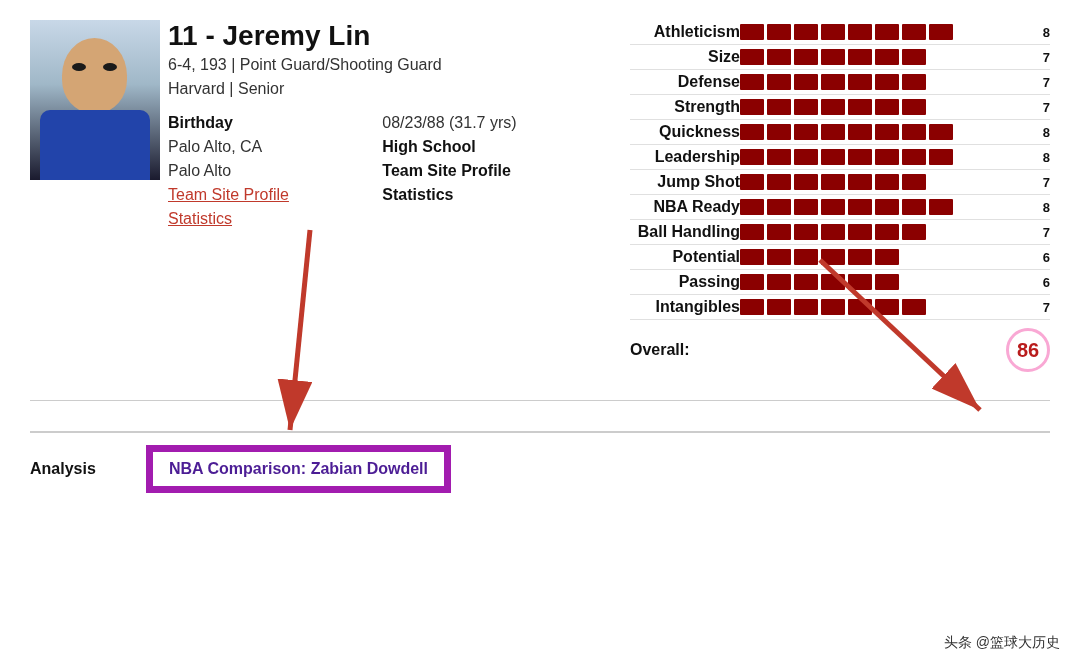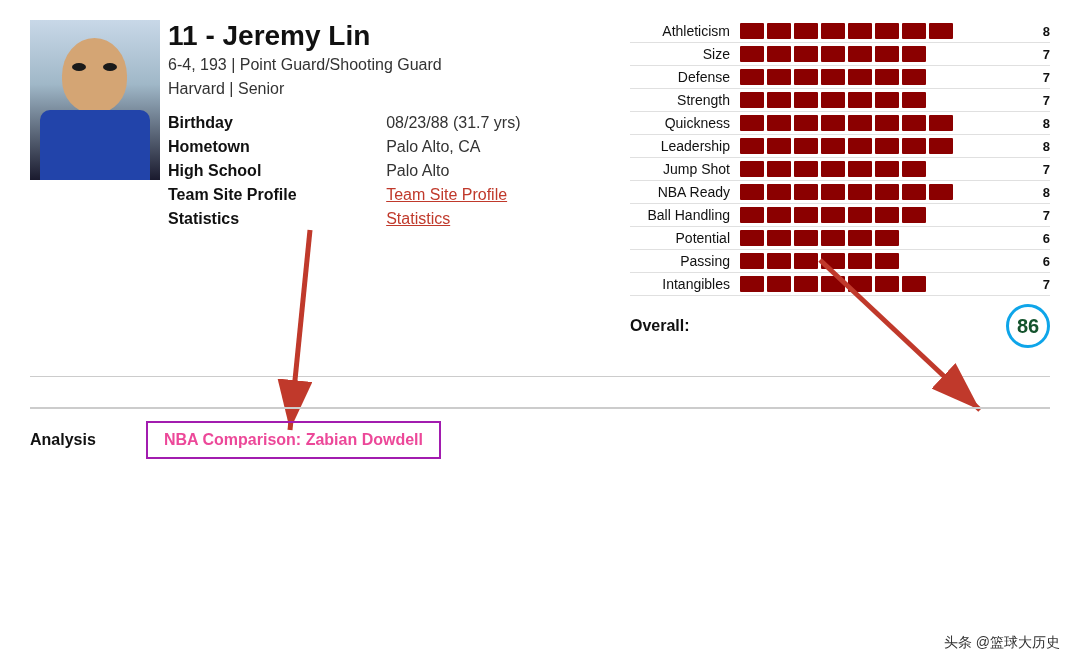--- a/index.html
+++ b/index.html
@@ -145,24 +145,23 @@
     .stat-row {
       display: flex;
       align-items: center;
       padding: 3px 0;
       border-bottom: 1px solid #e0e0e0;
     }
 
     .stat-label {
       width: 110px;
       text-align: right;
-      font-size: 14px;
-      font-weight: normal;
+      font-size: 16px;
+      font-weight: bold;
       color: #111;
-      padding-right: 10px;
       flex-shrink: 0;
     }
 
     .stat-bar-container {
       flex: 1;
       display: flex;
       gap: 3px;
     }
 
     .stat-block {
@@ -199,27 +198,27 @@
       font-size: 16px;
       font-weight: bold;
       color: #111;
       margin-right: 8px;
     }
 
     .overall-circle {
       width: 44px;
       height: 44px;
       border-radius: 50%;
-      border: 3px solid #0ea5e9;
+      border: 3px solid #f9a8d4;
       display: flex;
       align-items: center;
       justify-content: center;
       font-size: 20px;
       font-weight: bold;
-      color: #14532d;
+      color: #b91c1c;
     }
 
     .bottom-section {
       margin-top: 30px;
       position: relative;
     }
 
     .analysis-row {
       display: flex;
       align-items: center;
@@ -230,25 +229,25 @@
 
     .analysis-label {
       font-size: 16px;
       font-weight: bold;
       color: #111;
       width: 80px;
       flex-shrink: 0;
     }
 
     .analysis-box {
-      border: 2px solid #a21caf;
+      border: 7px solid #a21caf;
       padding: 8px 16px;
       font-size: 16px;
       font-weight: bold;
-      color: #ec4899;
+      color: #4c1d95;
     }
 
     .watermark {
       position: absolute;
       bottom: 16px;
       right: 20px;
       font-size: 14px;
       color: #333;
     }
 
@@ -287,21 +286,20 @@
         </div>
         <div class="player-school">
           <span>Harvard</span>
           <span> | </span>
           <span>Senior</span>
         </div>
         <div class="info-table">
           <span class="info-label">Birthday</span>
           <span class="info-value">08/23/88 (31.7 yrs)</span>
 
-          <span class="info-label">Hometown</span>
           <span class="info-value">Palo Alto, CA</span>
 
           <span class="info-label">High School</span>
           <span class="info-value">Palo Alto</span>
 
           <span class="info-label">Team Site Profile</span>
           <a class="info-link">Team Site Profile</a>
 
           <span class="info-label">Statistics</span>
           <a class="info-link">Statistics</a>

